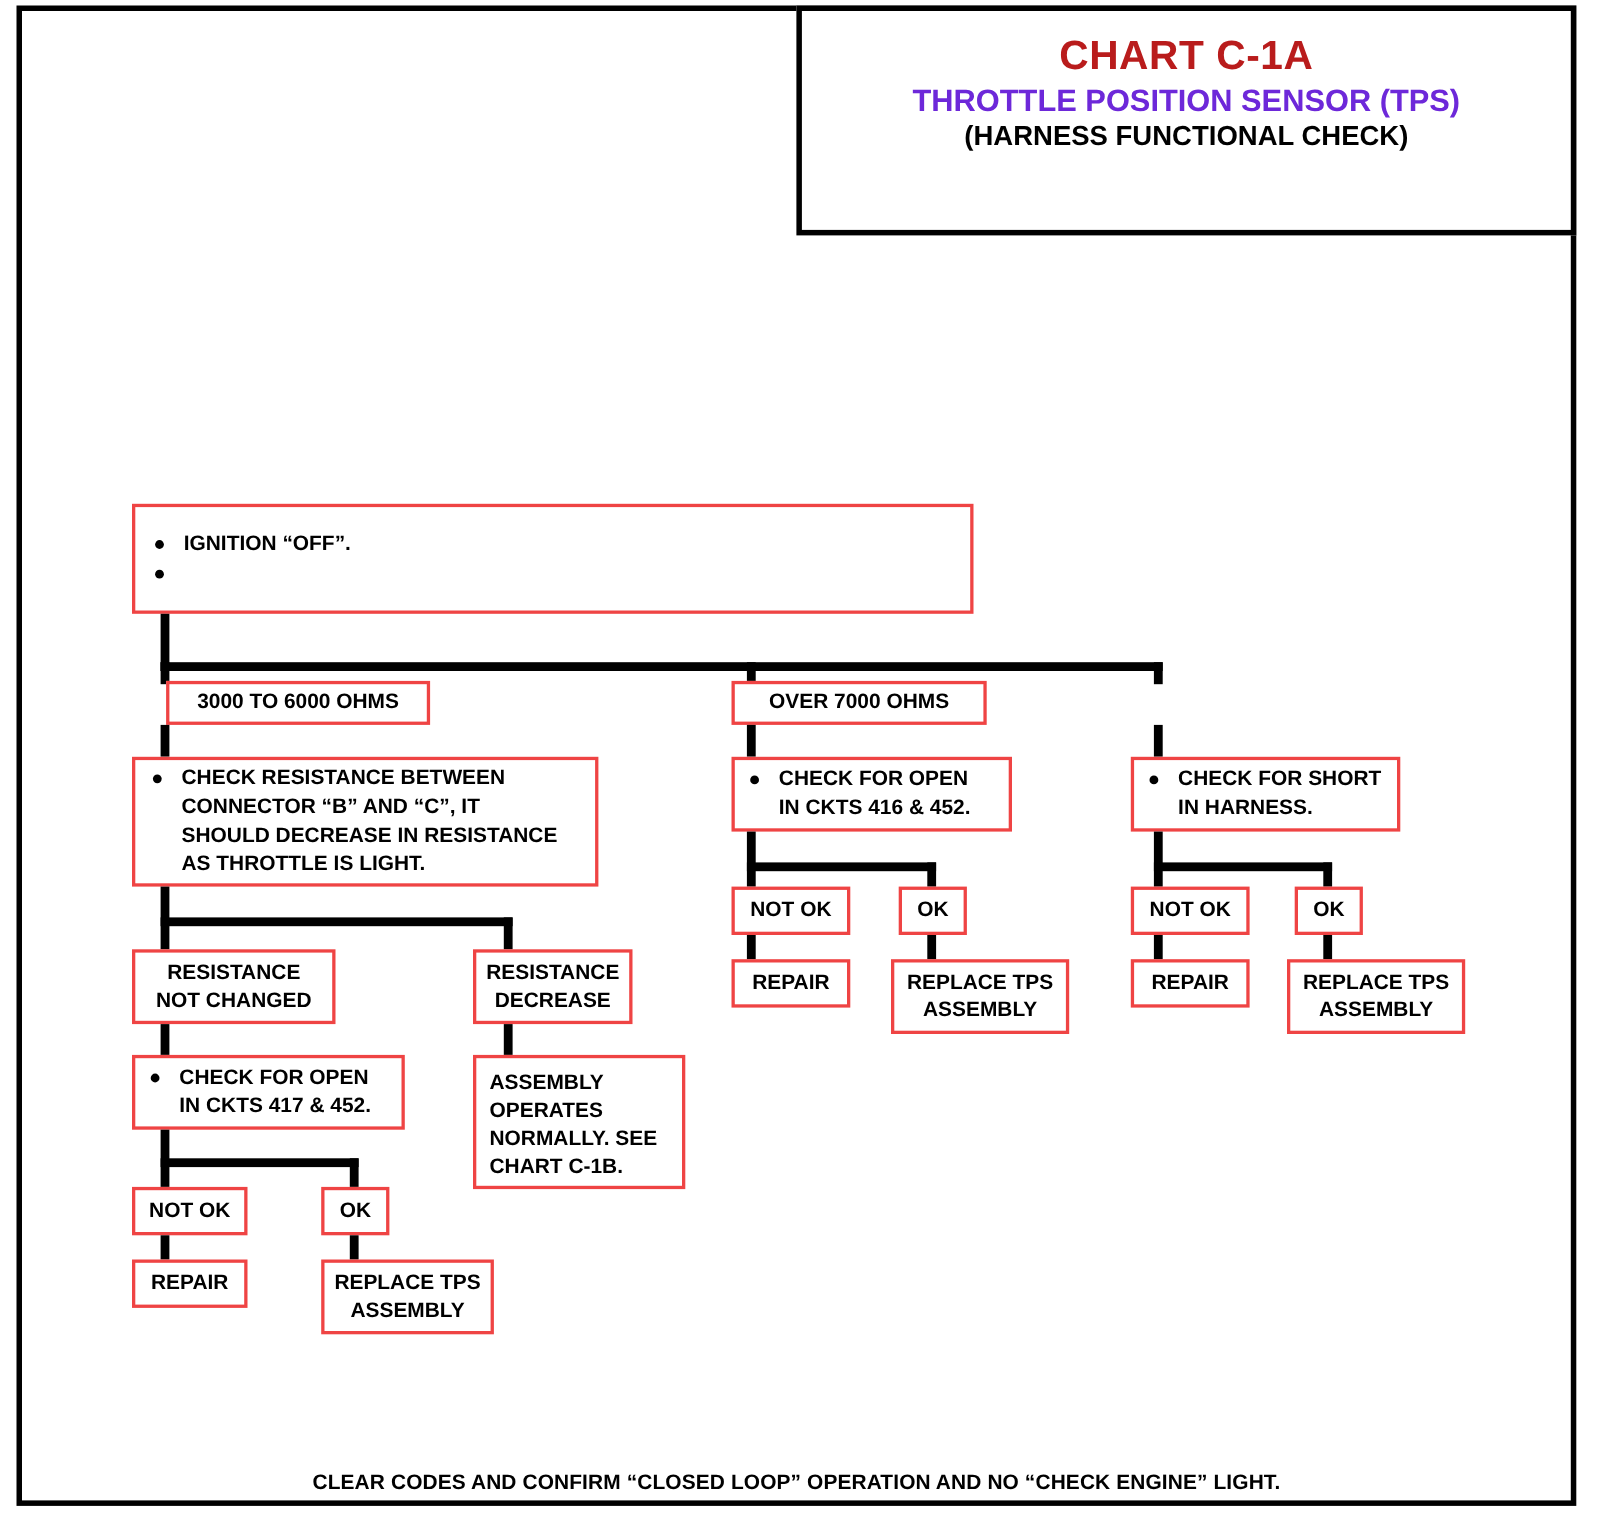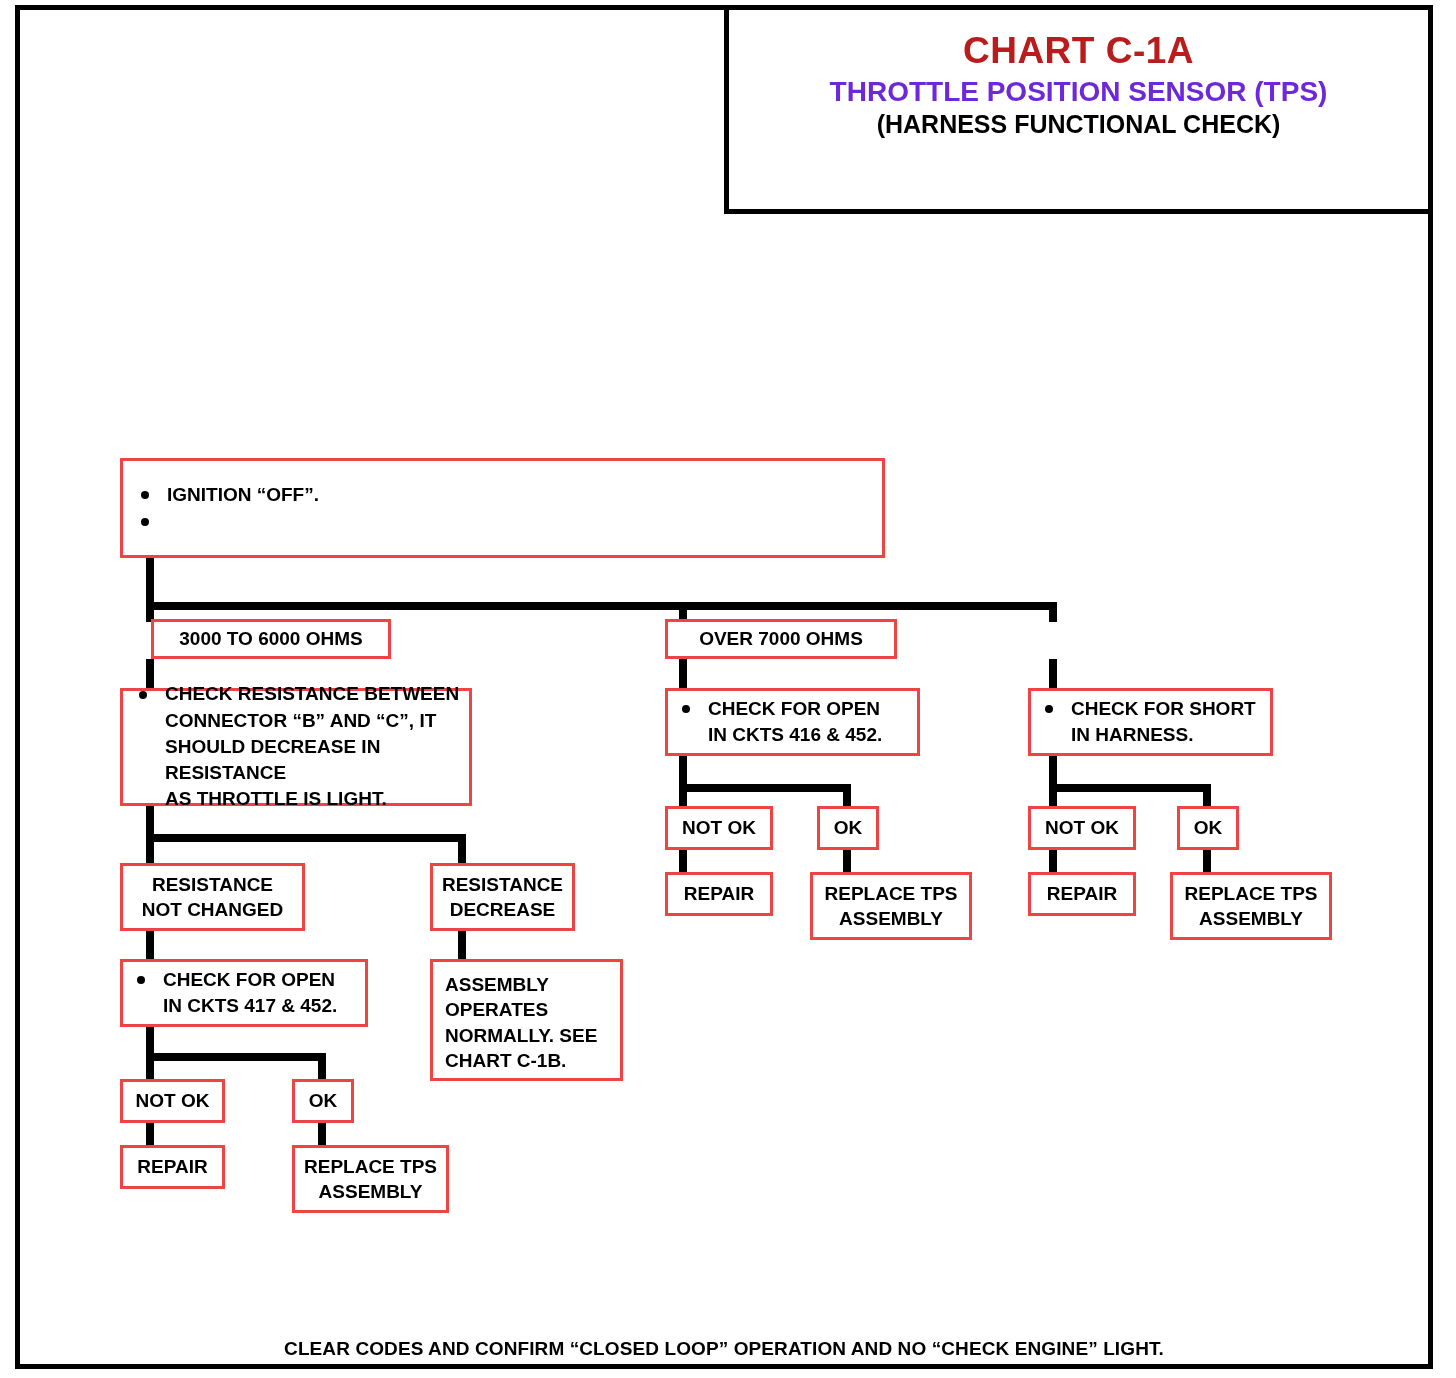--- a/index.html
+++ b/index.html
@@ -134,21 +134,21 @@
     <div class="box-inner" style="font-size:19px;">3000 TO 6000 OHMS</div>
   </div>
 
   <div class="box pad-c" style="left:665px; top:619px; width:232px; height:40px;">
     <div class="box-inner" style="font-size:19px;">OVER 7000 OHMS</div>
   </div>
 
 
   <div class="vline" style="left:146px; top:659px; width:8px; height:29px;"></div>
 
-  <div class="box pad-l" style="left:120px; top:688px; width:352px; height:118px; padding:10px 8px;">
+  <div class="box pad-l" style="left:120px; top:688px; width:424px; height:118px; padding:10px 8px;">
     <ul class="bullets" style="font-size:19px;">
       <li>
         <span>CHECK RESISTANCE BETWEEN</span><br>
         <span>CONNECTOR “B” AND “C”, IT</span><br>
         <span>SHOULD DECREASE IN RESISTANCE</span><br>
         <span>AS THROTTLE IS LIGHT.</span>
       </li>
     </ul>
   </div>
 

